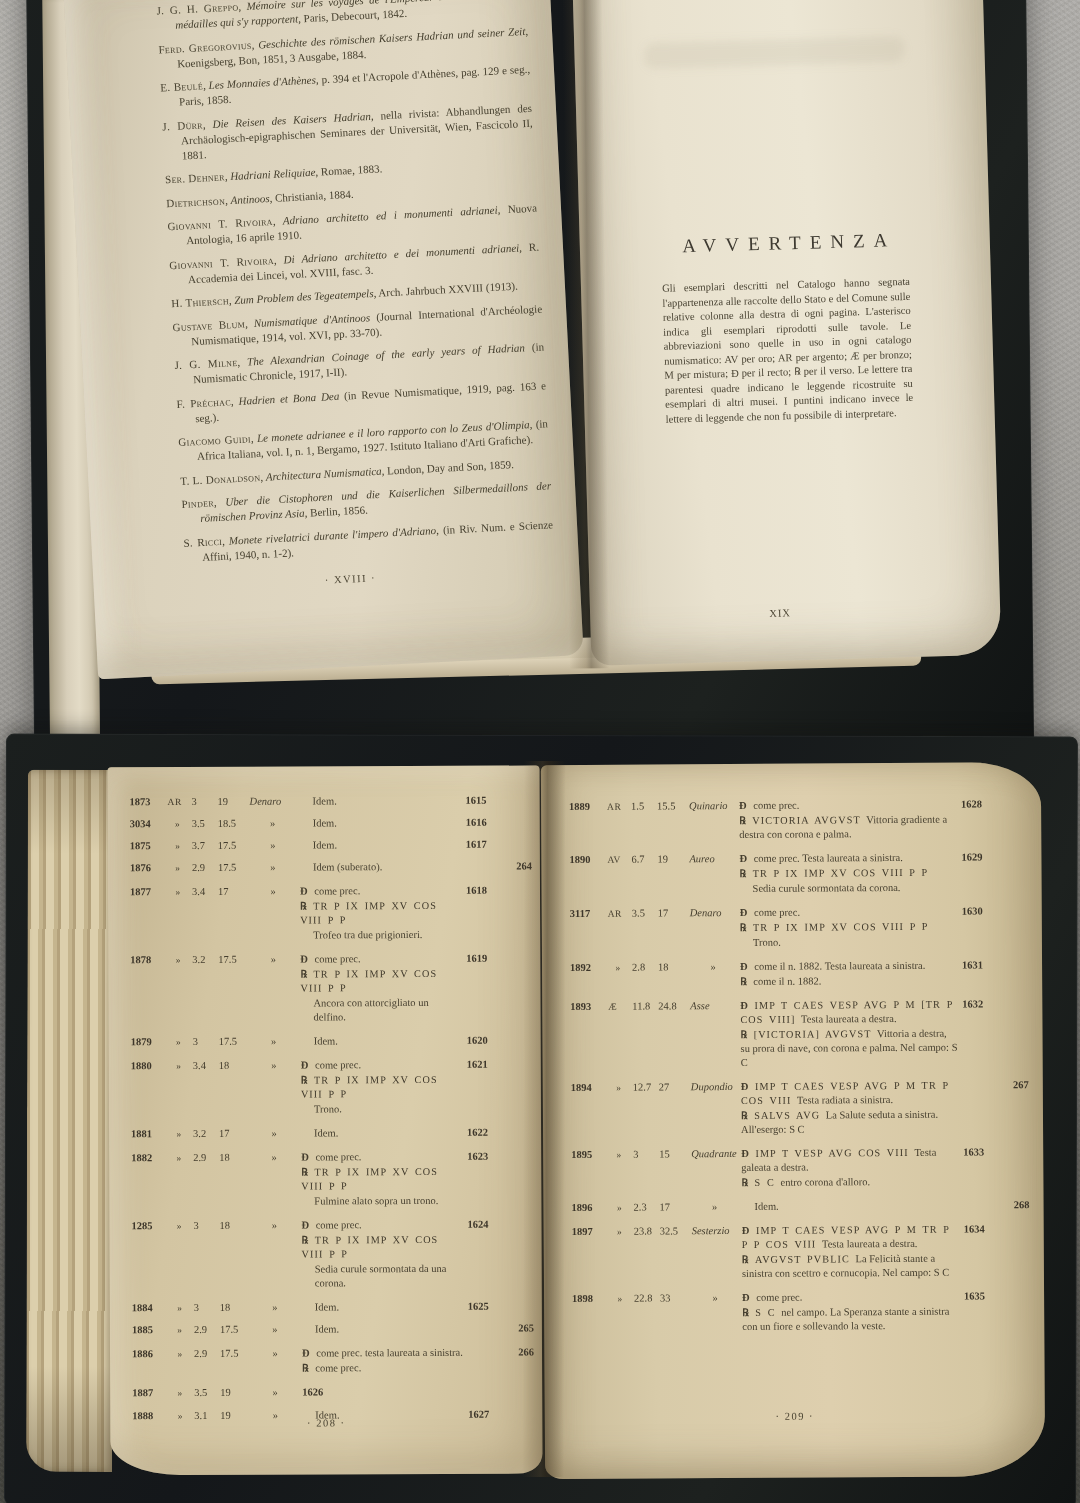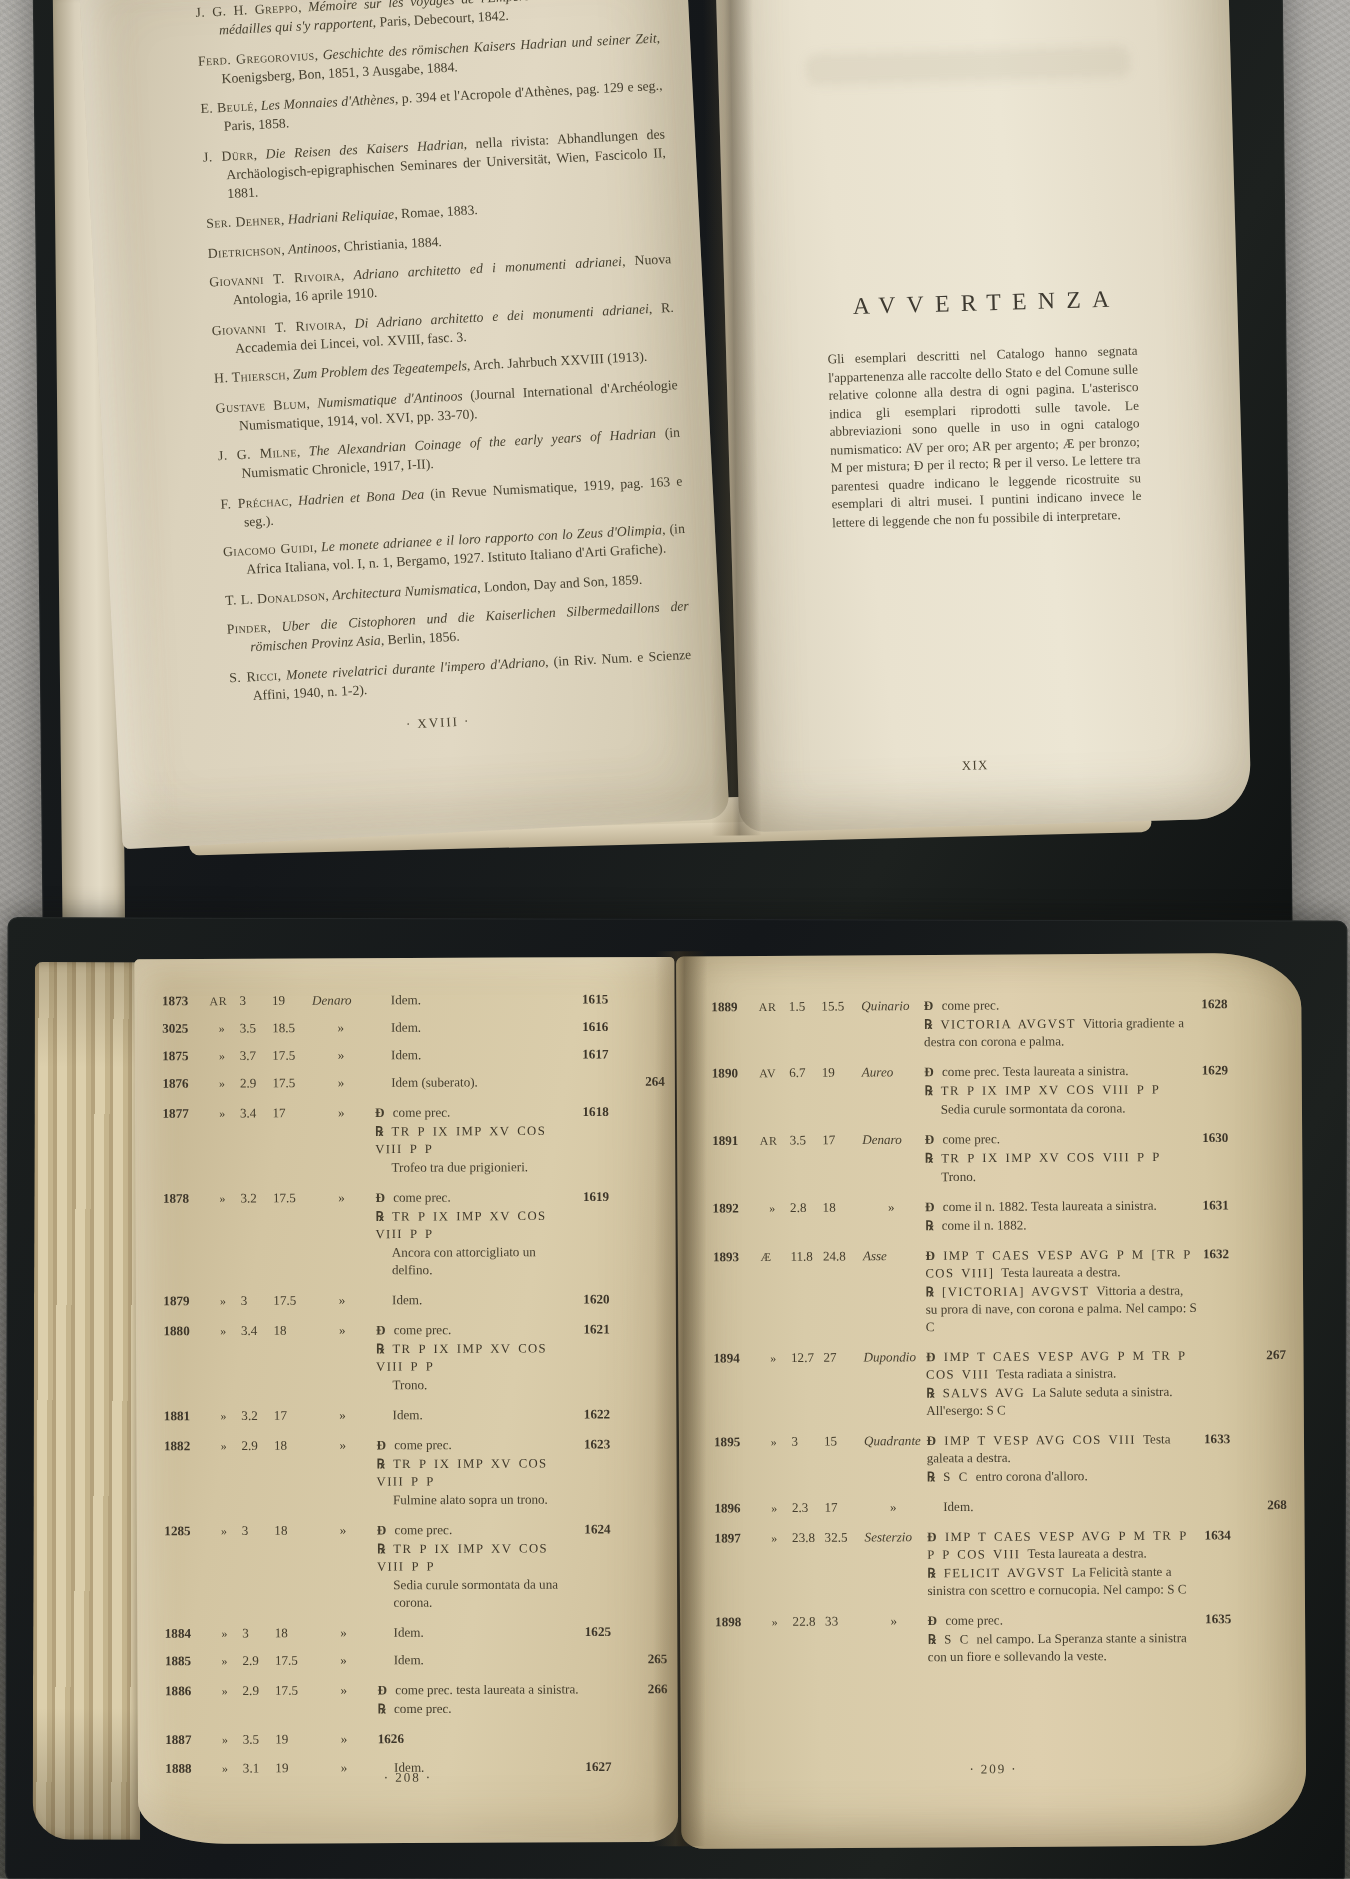--- a/index.html
+++ b/index.html
@@ -143,21 +143,21 @@
           <span class="c-w">3</span>
           <span class="c-d">19</span>
           <span class="c-t">Denaro</span>
           <div class="c-desc">
             <div class="line idem"><span class="txt">Idem.</span></div>
           </div>
           <span class="c-r1">1615</span>
           <span class="c-r2"></span>
         </div>
         <div class="row">
-          <span class="c-n">3025</span>
+          <span class="c-n">3034</span>
           <span class="c-m ditto">»</span>
           <span class="c-w">3.5</span>
           <span class="c-d">18.5</span>
           <span class="c-t ditto">»</span>
           <div class="c-desc">
             <div class="line idem"><span class="txt">Idem.</span></div>
           </div>
           <span class="c-r1">1616</span>
           <span class="c-r2"></span>
         </div>
@@ -364,21 +364,21 @@
           <span class="c-t">Aureo</span>
           <div class="c-desc">
             <div class="line"><span class="mark">Đ </span><span class="txt">come prec. Testa laureata a sinistra.</span></div>
             <div class="line"><span class="mark">℞ </span><span class="caps">TR P IX IMP XV COS VIII P P</span></div>
             <div class="line ind"><span class="txt">Sedia curule sormontata da corona.</span></div>
           </div>
           <span class="c-r1">1629</span>
           <span class="c-r2"></span>
         </div>
         <div class="row block">
-          <span class="c-n">1891</span>
+          <span class="c-n">3117</span>
           <span class="c-m">AR</span>
           <span class="c-w">3.5</span>
           <span class="c-d">17</span>
           <span class="c-t">Denaro</span>
           <div class="c-desc">
             <div class="line"><span class="mark">Đ </span><span class="txt">come prec.</span></div>
             <div class="line"><span class="mark">℞ </span><span class="caps">TR P IX IMP XV COS VIII P P</span></div>
             <div class="line ind"><span class="txt">Trono.</span></div>
           </div>
           <span class="c-r1">1630</span>
@@ -449,21 +449,21 @@
           <span class="c-r2">268</span>
         </div>
         <div class="row block">
           <span class="c-n">1897</span>
           <span class="c-m ditto">»</span>
           <span class="c-w">23.8</span>
           <span class="c-d">32.5</span>
           <span class="c-t">Sesterzio</span>
           <div class="c-desc">
             <div class="line"><span class="mark">Đ </span><span class="caps">IMP T CAES VESP AVG P M TR P P P COS VIII  </span><span class="txt">Testa laureata a destra.</span></div>
-            <div class="line"><span class="mark">℞ </span><span class="caps">FELICIT AVGVST  </span><span class="txt">La Felicità stante a sinistra con scettro e cornucopia. Nel campo: S C</span></div>
+            <div class="line"><span class="mark">℞ </span><span class="caps">AVGVST PVBLIC  </span><span class="txt">La Felicità stante a sinistra con scettro e cornucopia. Nel campo: S C</span></div>
           </div>
           <span class="c-r1">1634</span>
           <span class="c-r2"></span>
         </div>
         <div class="row block">
           <span class="c-n">1898</span>
           <span class="c-m ditto">»</span>
           <span class="c-w">22.8</span>
           <span class="c-d">33</span>
           <span class="c-t ditto">»</span>

